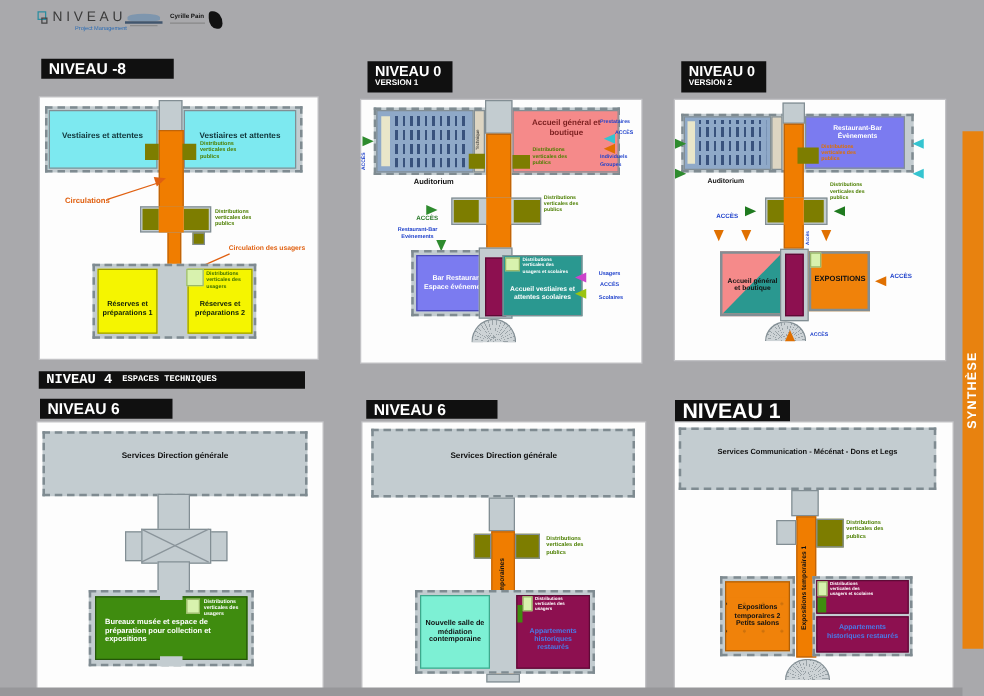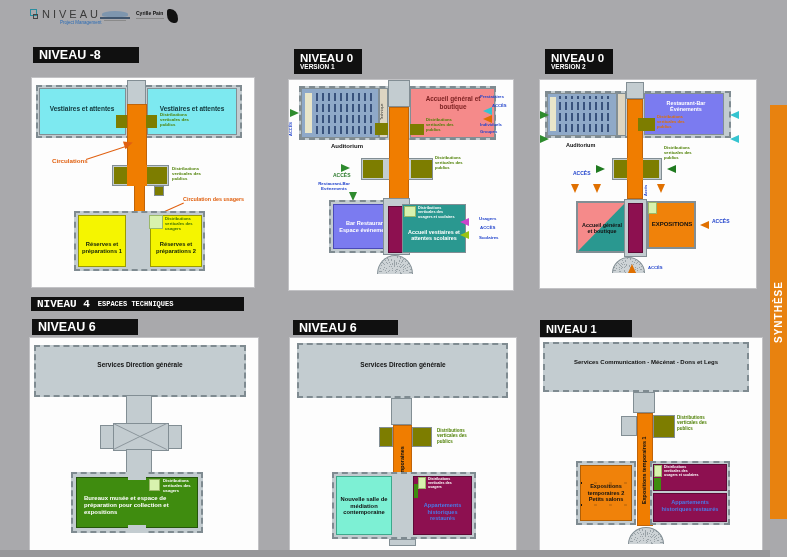--- a/index.html
+++ b/index.html
@@ -70,21 +70,21 @@
   <div class="bar" style="left:31px;top:297px;width:213px;height:14px;font-family:Liberation Mono, monospace;">
     <span style="font-size:11px;">NIVEAU 4</span>
     <span style="font-size:7px;margin-left:8px;">ESPACES TECHNIQUES</span>
     </div>
   <div class="bar" style="left:32px;top:319px;width:106px;height:16px;font-size:12.5px;">
     <span>NIVEAU 6</span>
     </div>
   <div class="bar" style="left:293px;top:320px;width:105px;height:15px;font-size:12.5px;">
     <span>NIVEAU 6</span>
     </div>
-  <div class="bar" style="left:540px;top:320px;width:92px;height:18px;font-size:11px;text-align:right;">
+  <div class="bar" style="left:540px;top:320px;width:92px;height:18px;font-size:17px;text-align:right;">
     <span>NIVEAU 1</span>
     </div>
 
   <div class="panel" style="left:32px;top:78px;width:222px;height:209px;">
     <div class="wall" style="left:4px;top:7px;width:206px;height:53px;"></div>
     <div class="blk" style="left:7px;top:10px;width:87px;height:47px;background:#7de9f0;"></div>
     <div class="blk" style="left:115px;top:10px;width:90px;height:47px;background:#7de9f0;"></div>
     <div class="lb ctr" style="left:12px;top:20px;width:76px;height:22px;font-size:6.5px;color:#11353a;">Vestiaires et attentes</div>
     <div class="lb ctr" style="left:120px;top:20px;width:80px;height:22px;font-size:6.5px;color:#11353a;">Vestiaires et attentes</div>
     <div class="blk" style="left:95px;top:2px;width:19px;height:25px;"></div>

